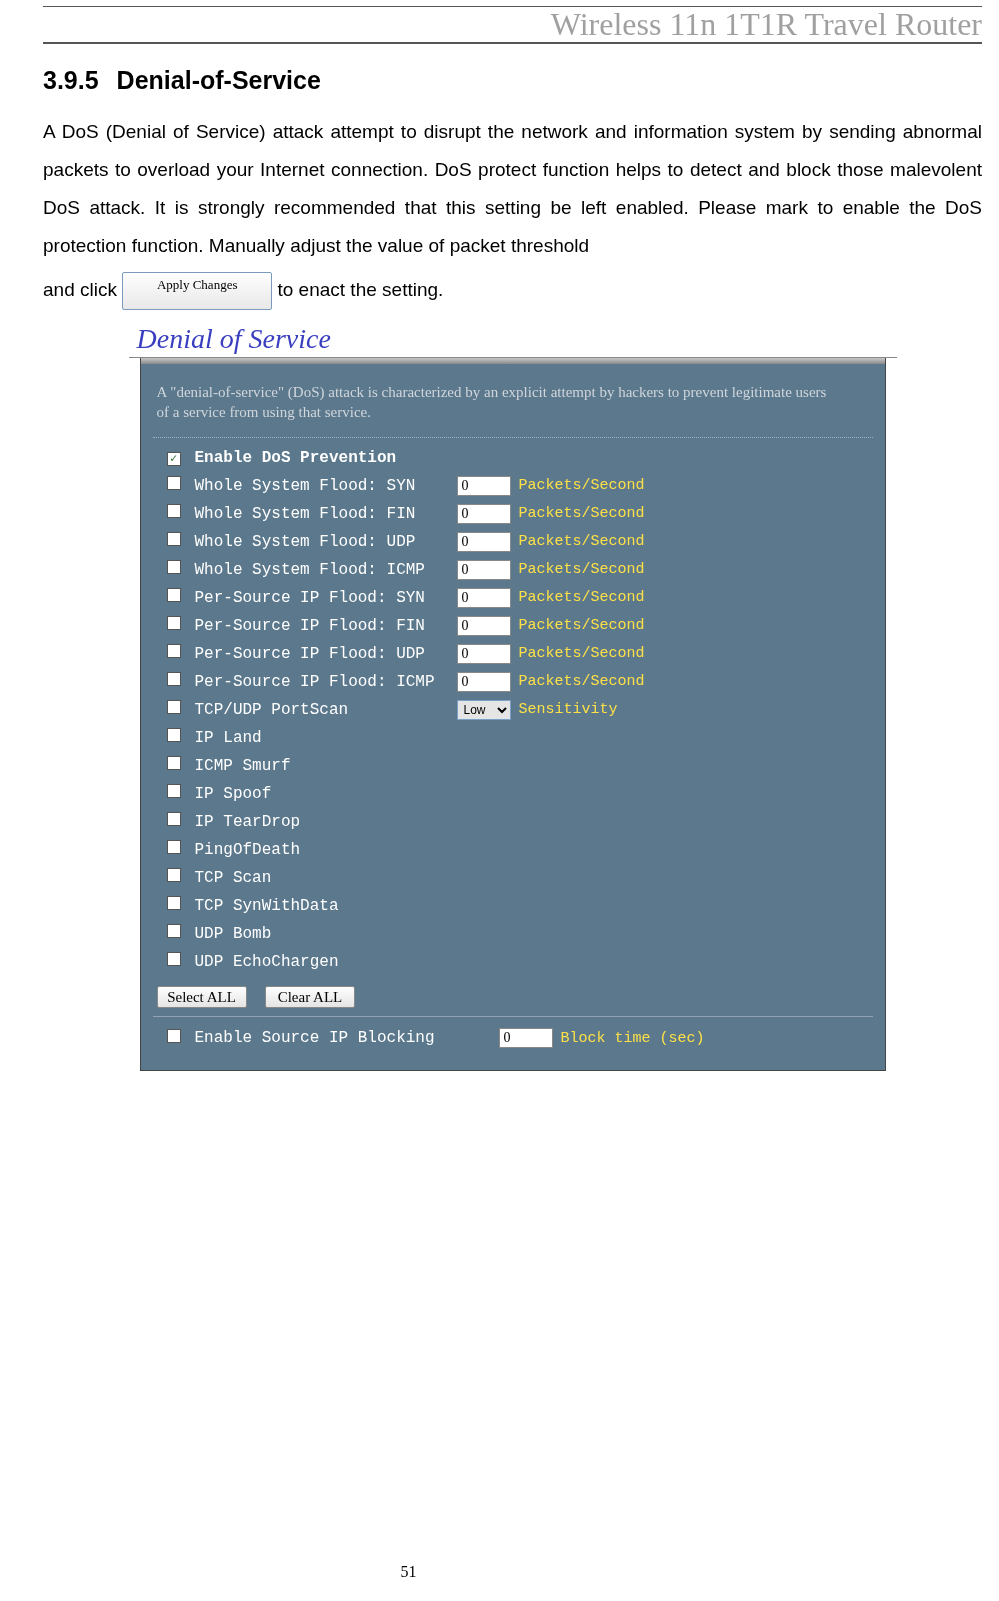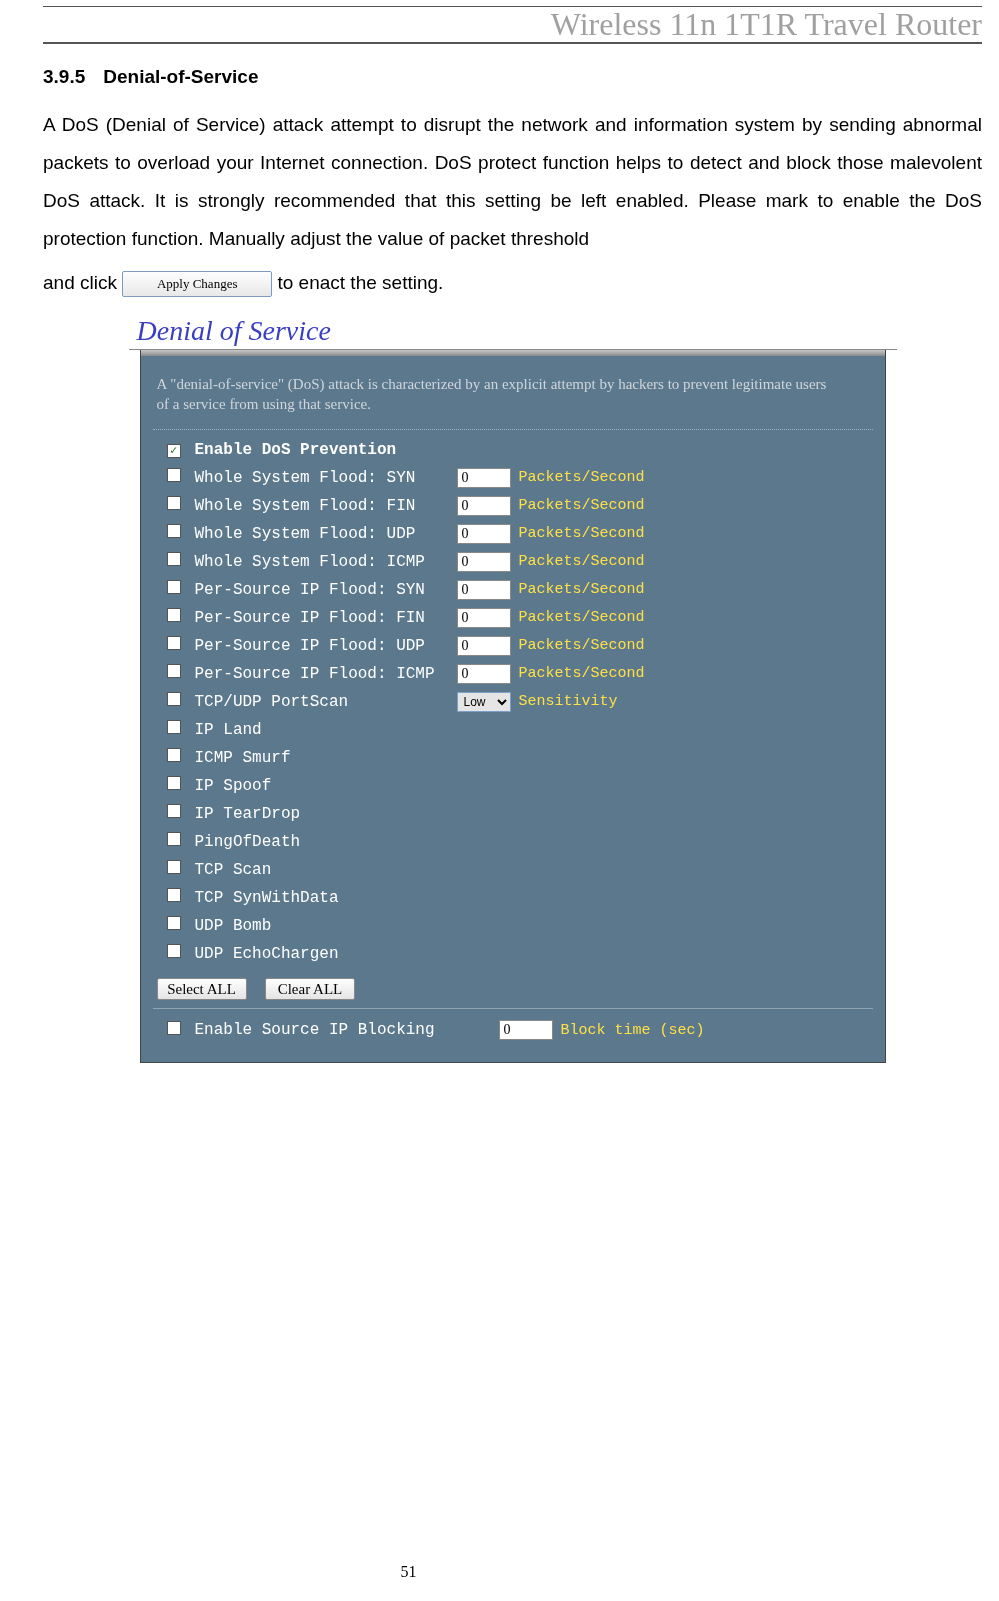--- a/index.html
+++ b/index.html
@@ -28,38 +28,38 @@
     padding-right: 0;
     line-height: 1.1;
   }
   .header-line-bottom {
     width: 100%;
     border-top: 2px solid #555;
     margin-bottom: 22px;
   }
   .section-heading {
     font-weight: bold;
-    font-size: 19px;
+    font-size: 25px;
     margin-bottom: 18px;
   }
   .section-num {
     display: inline-block;
     margin-right: 18px;
   }
   .body-text {
     font-size: 19px;
     line-height: 2.0;
     text-align: justify;
     margin-bottom: 6px;
   }
   .apply-btn-inline {
     display: inline-block;
     vertical-align: middle;
     width: 150px;
-    height: 26px;
+    height: 38px;
     background: linear-gradient(to bottom, #fefefe, #e8e8e8);
     border: 1px solid #7a9bbd;
     font-family: "Times New Roman", serif;
     font-size: 13px;
     text-align: center;
     line-height: 24px;
     border-radius: 2px;
   }
   .panel-wrap {
     width: 746px;

